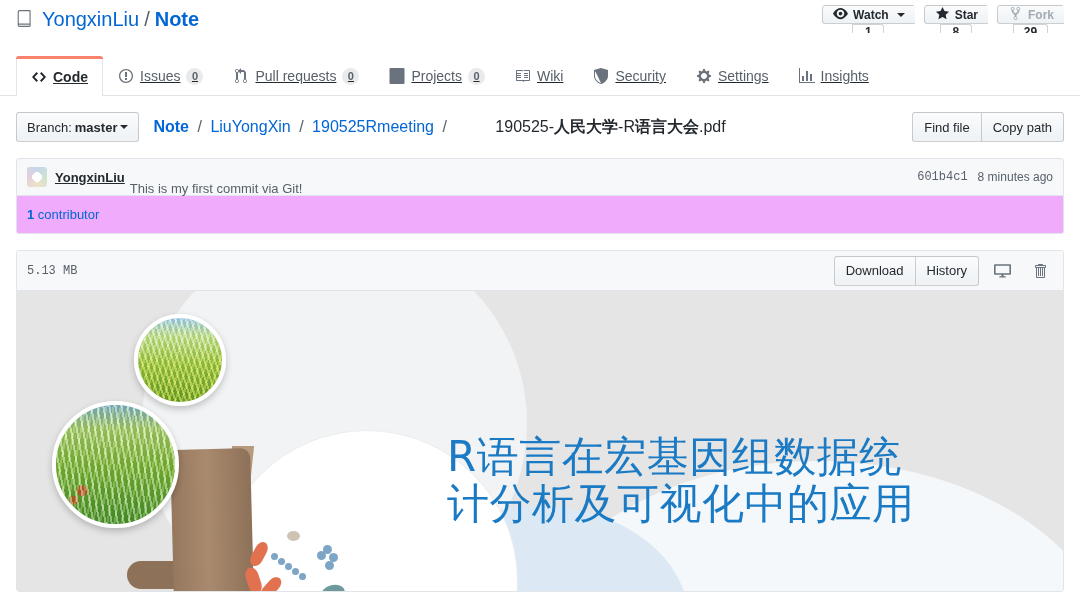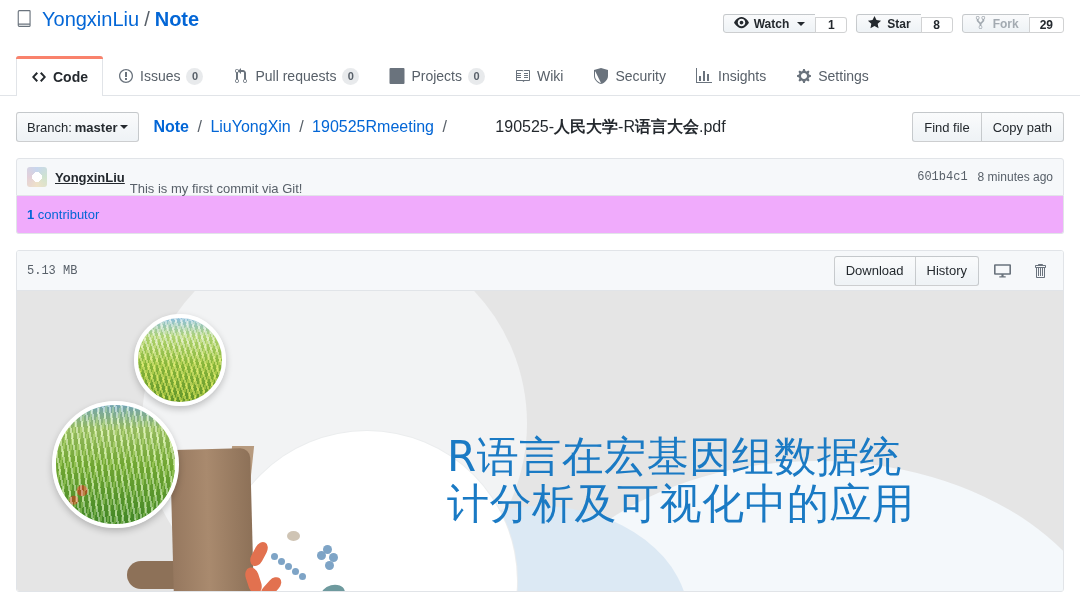--- a/index.html
+++ b/index.html
@@ -54,24 +54,25 @@
   .repo-actions {
     position: absolute;
     right: 16px;
     top: 5px;
     display: flex;
     align-items: center;
     gap: 9px;
   }
   .btn-group {
     display: flex;
-    align-items: flex-end;
+    align-items: center;
     height: 28px;
     border-radius: 3px;
     overflow: hidden;
+    flex-direction: column;
   }
   .btn-social {
     display: flex;
     align-items: center;
     gap: 5px;
     padding: 0 10px;
     font-size: 12px;
     font-weight: bold;
     color: #24292e;
     background: linear-gradient(-180deg, #fafbfc 0%, #eff3f6 90%);
@@ -107,20 +108,21 @@
   }
 
   
   .repo-nav {
     height: 40px;
     border-bottom: 1px solid #e1e4e8;
     padding: 0 16px;
     display: flex;
     align-items: flex-end;
     background: #fff;
+    text-decoration: underline;
   }
   .tab {
     display: flex;
     align-items: center;
     gap: 6px;
     height: 39px;
     padding: 0 14px;
     font-size: 14px;
     color: #586069;
     cursor: pointer;
@@ -535,34 +537,34 @@
     <span class="tab-ico">
       <svg width="16" height="16" viewBox="0 0 14 16" fill="currentColor" aria-hidden="true">
         <path d="M0 2l7-2 7 2v6.02C14 12.69 8.69 16 7 16 5.31 16 0 12.69 0 8.02V2zm1 .75L7 1l6 1.75v5.268C13 12.104 8.449 15 7 15V1.75L1 3.5v4.52C1 12.104 5.551 15 7 15"></path>
       </svg>
     </span>
     <span>Security</span>
   </div>
 
   <div class="tab">
     <span class="tab-ico">
+      <svg width="16" height="16" viewBox="0 0 14 16" fill="currentColor" aria-hidden="true">
+        <path d="M14 8.77v-1.6l-1.94-.64-.45-1.09.88-1.84-1.13-1.13-1.81.91-1.09-.45-.69-1.92h-1.6l-.63 1.94-1.11.45-1.84-.88-1.13 1.13.91 1.81-.45 1.09L0 7.23v1.59l1.94.64.45 1.09-.88 1.84 1.13 1.13 1.81-.91 1.09.45.69 1.92h1.59l.63-1.94 1.11-.45 1.84.88 1.13-1.13-.92-1.81.47-1.09L14 8.75v.02zM7 11c-1.66 0-3-1.34-3-3s1.34-3 3-3 3 1.34 3 3-1.34 3-3 3z"></path>
+      </svg>
+    </span>
+    <span>Settings</span>
+  </div>
+
+  <div class="tab">
+    <span class="tab-ico">
       <svg width="16" height="16" viewBox="0 0 16 16" fill="currentColor" aria-hidden="true">
         <path d="M16 14v1H0V0h1v14h15zM5 13H3V8h2v5zm4 0H7V3h2v10zm4 0h-2V6h2v7z"></path>
       </svg>
     </span>
     <span>Insights</span>
-  </div>
-
-  <div class="tab">
-    <span class="tab-ico">
-      <svg width="16" height="16" viewBox="0 0 14 16" fill="currentColor" aria-hidden="true">
-        <path d="M14 8.77v-1.6l-1.94-.64-.45-1.09.88-1.84-1.13-1.13-1.81.91-1.09-.45-.69-1.92h-1.6l-.63 1.94-1.11.45-1.84-.88-1.13 1.13.91 1.81-.45 1.09L0 7.23v1.59l1.94.64.45 1.09-.88 1.84 1.13 1.13 1.81-.91 1.09.45.69 1.92h1.59l.63-1.94 1.11-.45 1.84.88 1.13-1.13-.92-1.81.47-1.09L14 8.75v.02zM7 11c-1.66 0-3-1.34-3-3s1.34-3 3-3 3 1.34 3 3-1.34 3-3 3z"></path>
-      </svg>
-    </span>
-    <span>Settings</span>
   </div>
 </div>
 
 <div class="file-nav">
   <div class="branch-btn">
     <span>Branch:</span>
     <b>master</b>
     <span class="caret-dn"></span>
   </div>
 

